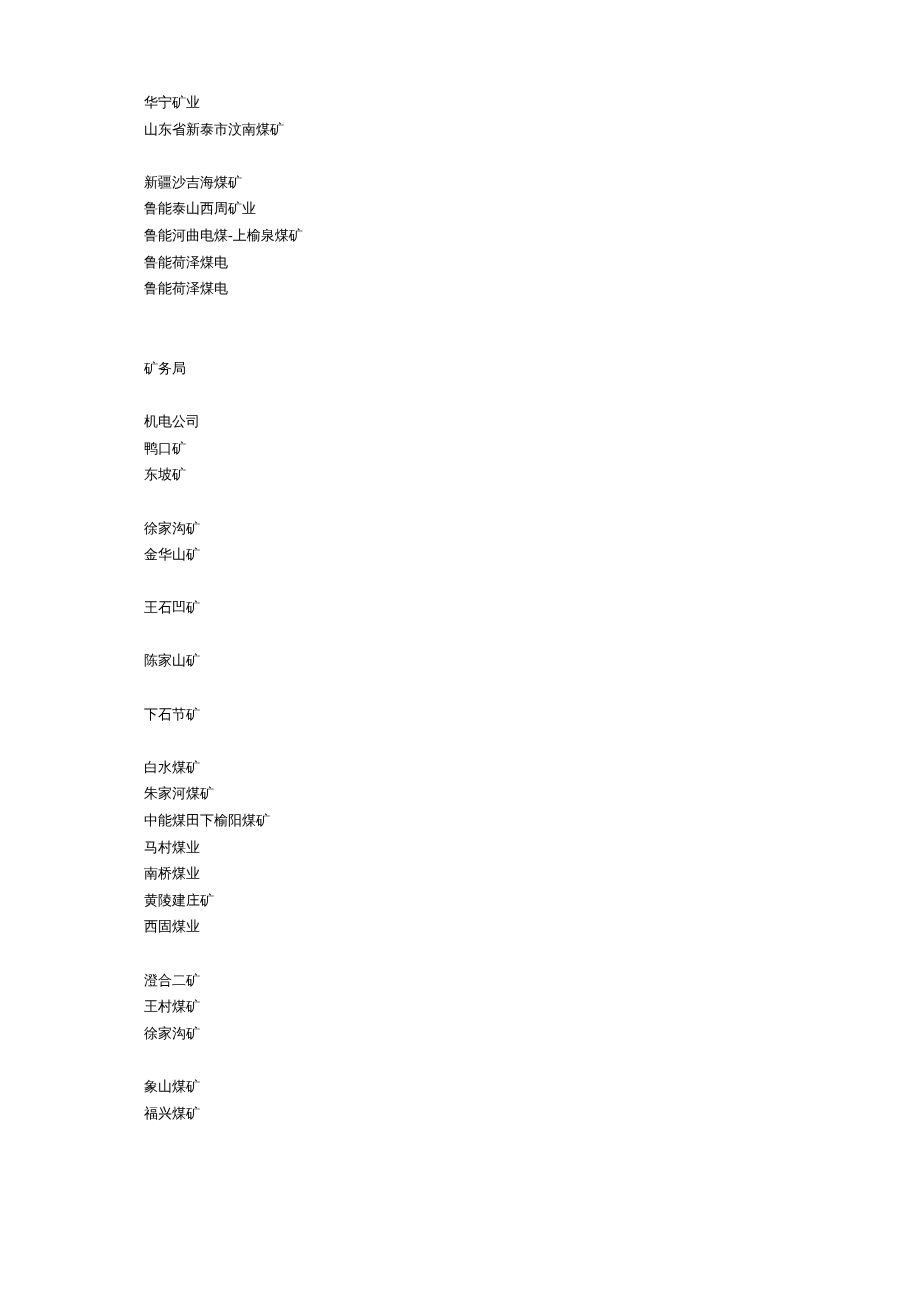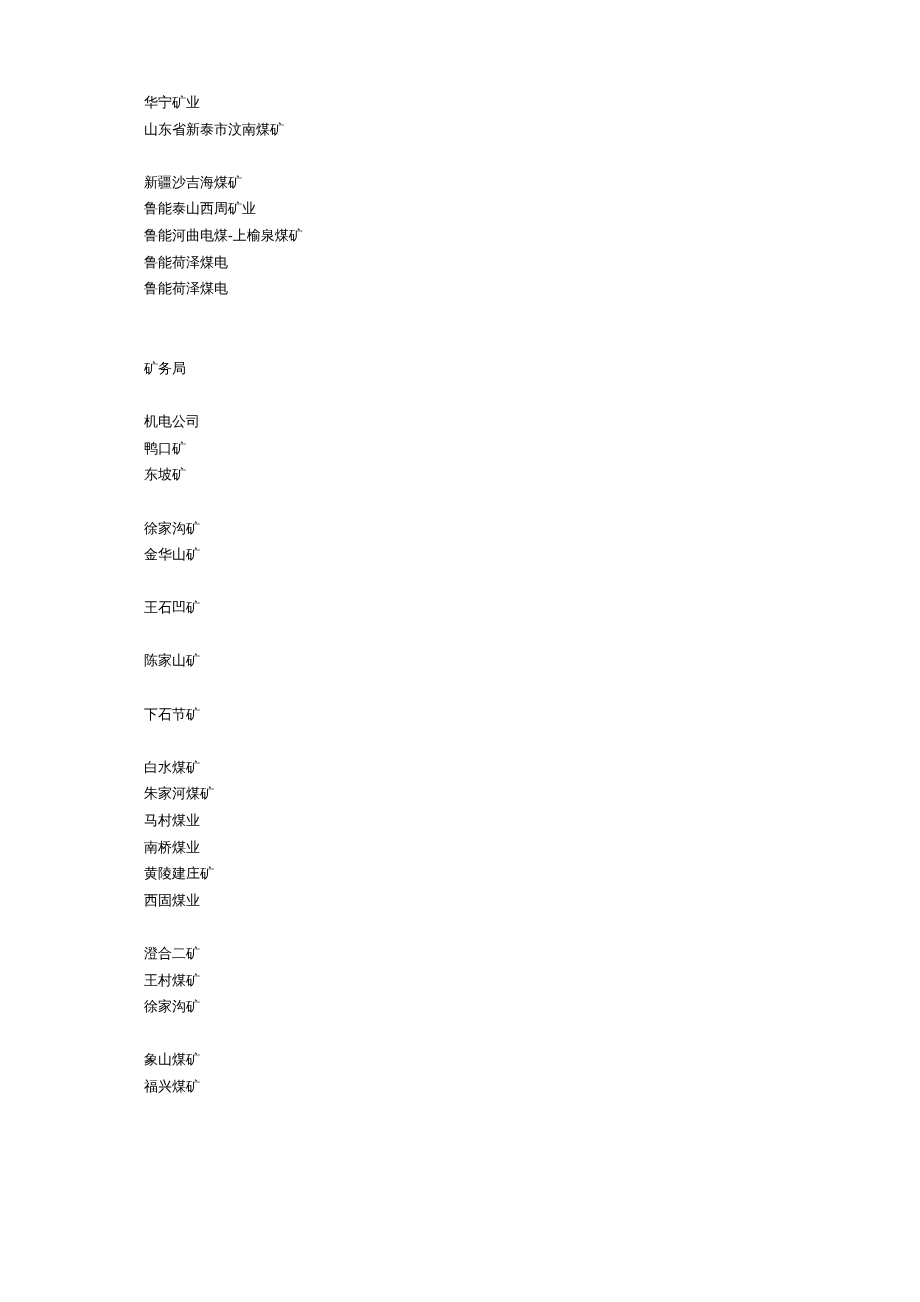--- a/index.html
+++ b/index.html
@@ -48,20 +48,21 @@
     <div class="line">金华山矿</div>
     <div class="blank"></div>
     <div class="line">王石凹矿</div>
     <div class="blank"></div>
     <div class="line">陈家山矿</div>
     <div class="blank"></div>
     <div class="line">下石节矿</div>
     <div class="blank"></div>
     <div class="line">白水煤矿</div>
     <div class="line">朱家河煤矿</div>
+    <div class="line">中能煤田下榆阳煤矿</div>
     <div class="line">马村煤业</div>
     <div class="line">南桥煤业</div>
     <div class="line">黄陵建庄矿</div>
     <div class="line">西固煤业</div>
     <div class="blank"></div>
     <div class="line">澄合二矿</div>
     <div class="line">王村煤矿</div>
     <div class="line">徐家沟矿</div>
     <div class="blank"></div>
     <div class="line">象山煤矿</div>

